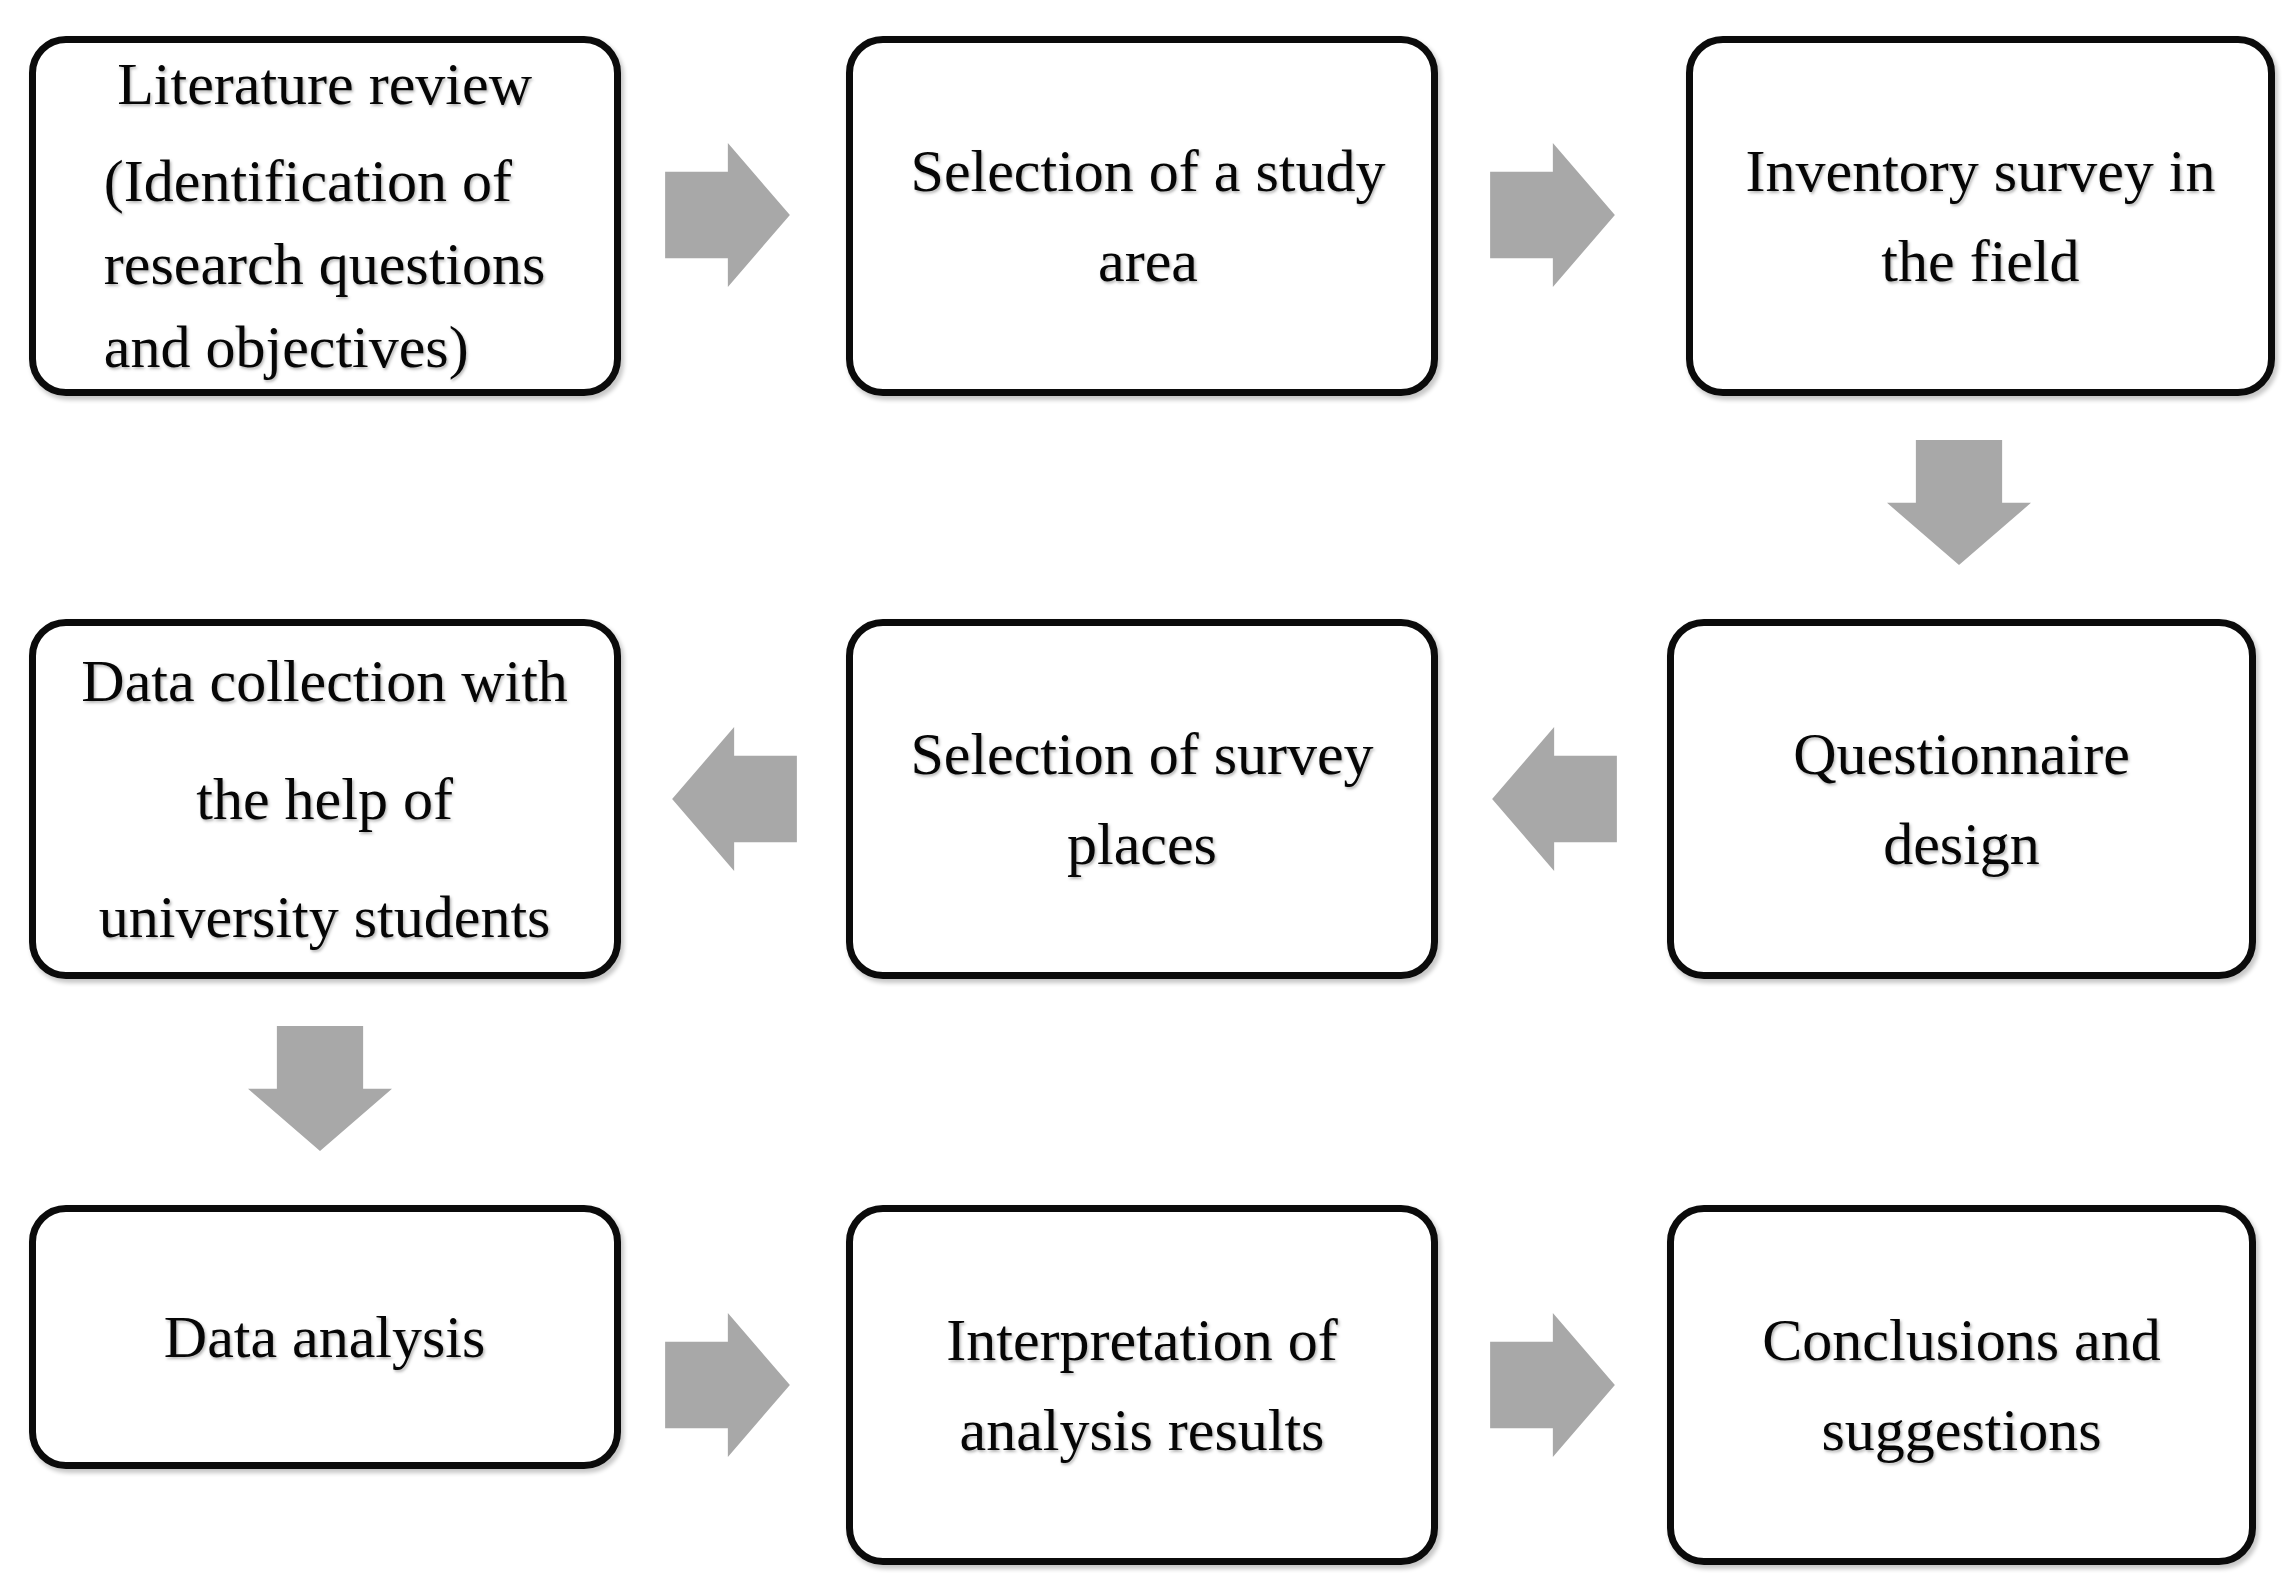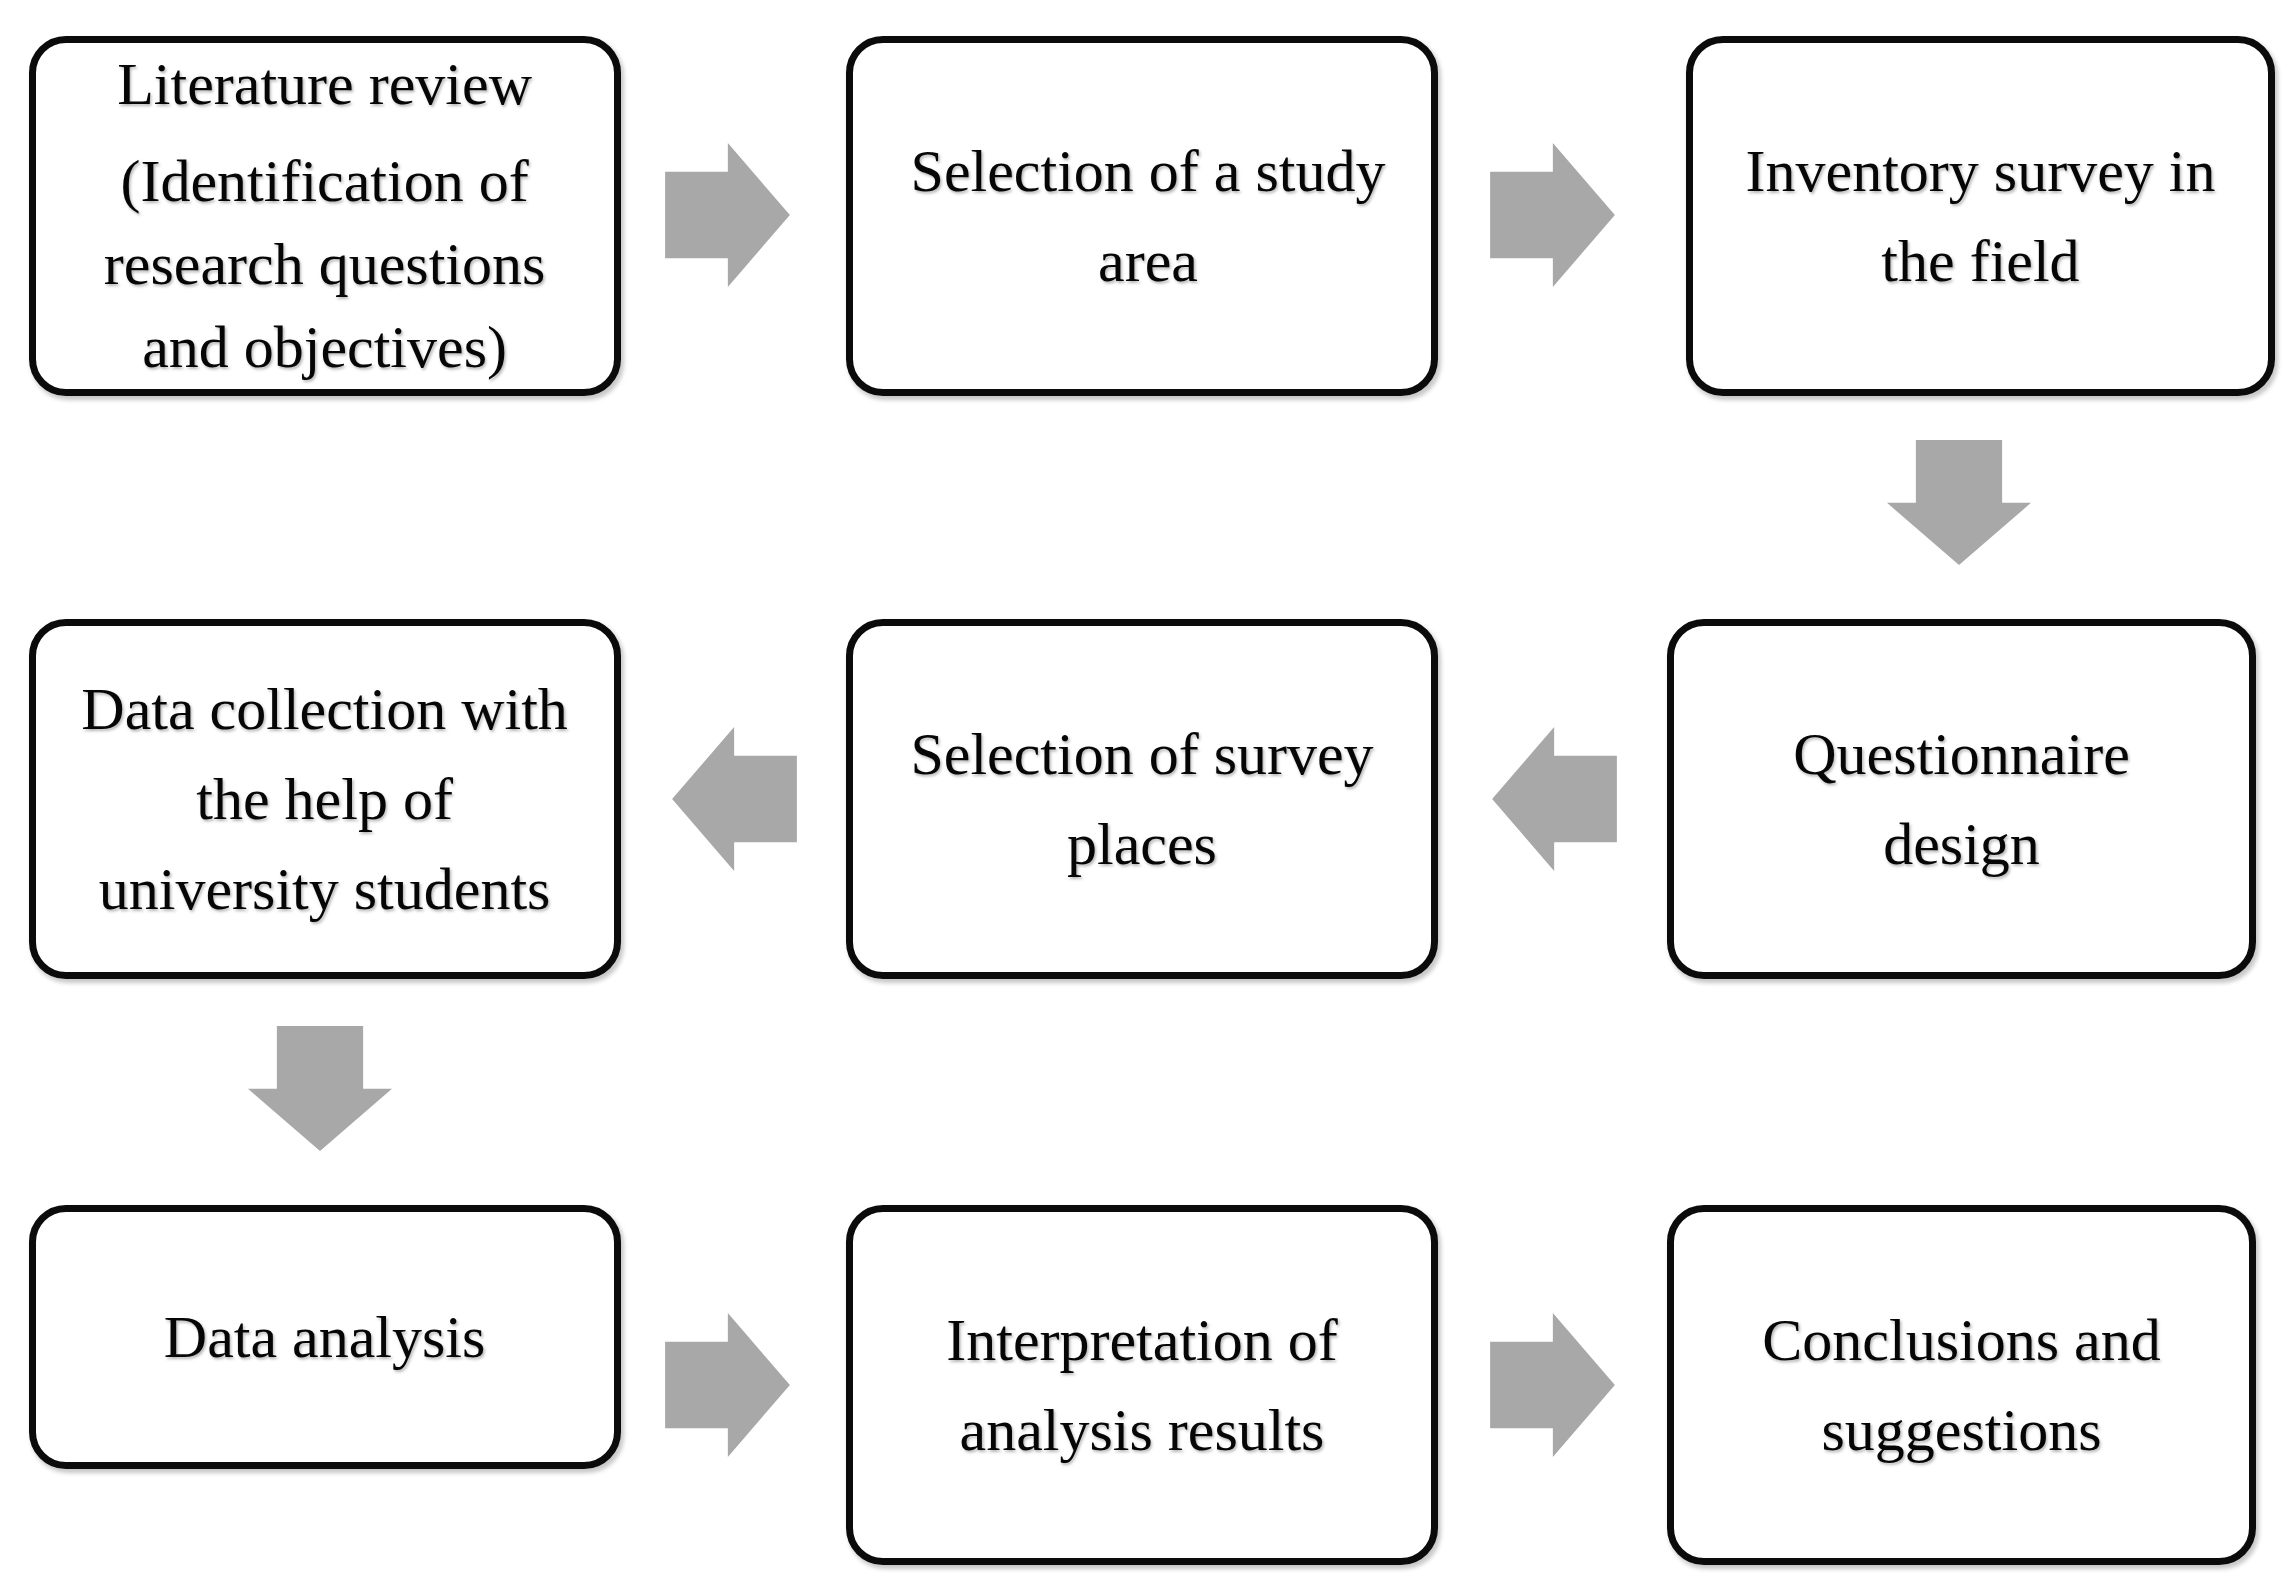--- a/index.html
+++ b/index.html
@@ -19,37 +19,37 @@
   .box {
     position: absolute;
     box-sizing: border-box;
     background: #ffffff;
     border: 7.9px solid #0b0b0b;
     border-radius: 37px;
     display: flex;
     flex-direction: column;
     align-items: center;
     justify-content: center;
-    text-align: center;
+    text-align: left;
     font-size: 60px;
     line-height: 1.5;
     box-shadow: 2.1px 3.6px 4.3px rgba(0,0,0,0.22);
     text-shadow: 1.4px 2.1px 2.9px rgba(90,90,90,0.45);
   }
   .box .line { display: block; white-space: nowrap; }
   .para2 { margin-top: 14.3px; }
   .box--dense { line-height: 1.38; }
 
   
   .b1 { left: 28.6px;   top: 36px;   width: 592px; height: 360px; }
   .b2 { left: 846px; top: 36px;   width: 592px; height: 360px; padding-left: 12px; }
   .b3 { left: 1667px; top: 36px;   width: 589px; height: 360px; margin-left: 19px; }
   .b6 { left: 1667px; top: 619px;  width: 589px; height: 360px; }
   .b5 { left: 846px; top: 619px;  width: 592px; height: 360px; }
-  .b4 { left: 28.6px;   top: 619px;  width: 592px; height: 360px; }
+  .b4 { left: 28.6px;   top: 619px;  width: 592px; height: 360px; gap: 28px; }
   .b7 { left: 28.6px;   top: 1205px; width: 592px; height: 264px; }
   .b8 { left: 846px; top: 1205px; width: 592px; height: 360px; }
   .b9 { left: 1667px; top: 1205px; width: 589px; height: 360px; }
 
   .arrow { position: absolute; }
   .arrow svg { display: block; }
   
   .a1 { left: 665px;  top: 143px;  }
   .a2 { left: 1490px; top: 143px;  }
   .a3 { left: 1887px; top: 440px;  }

